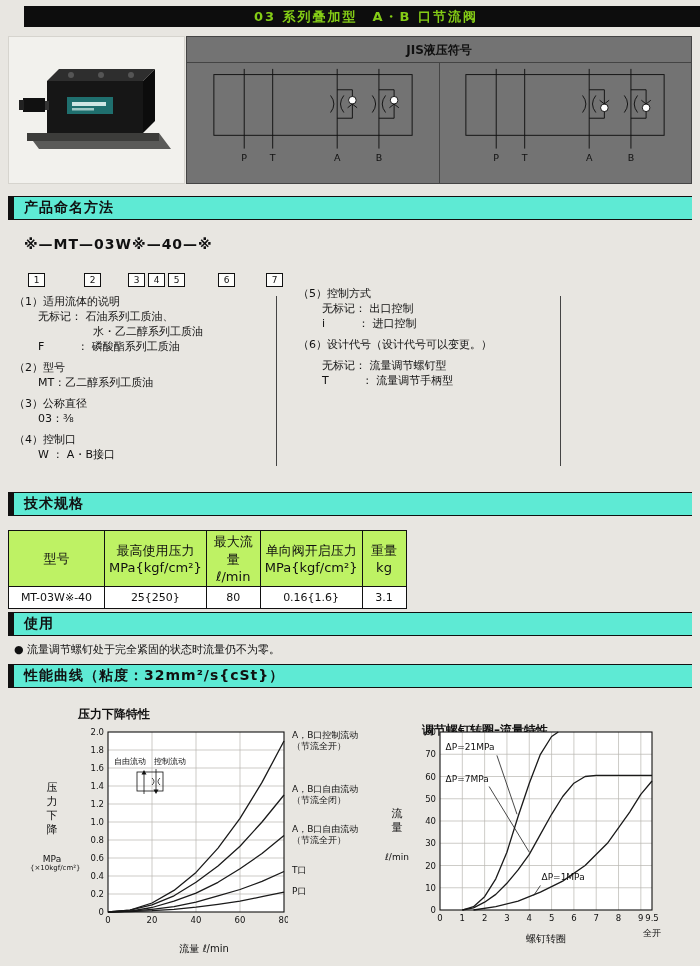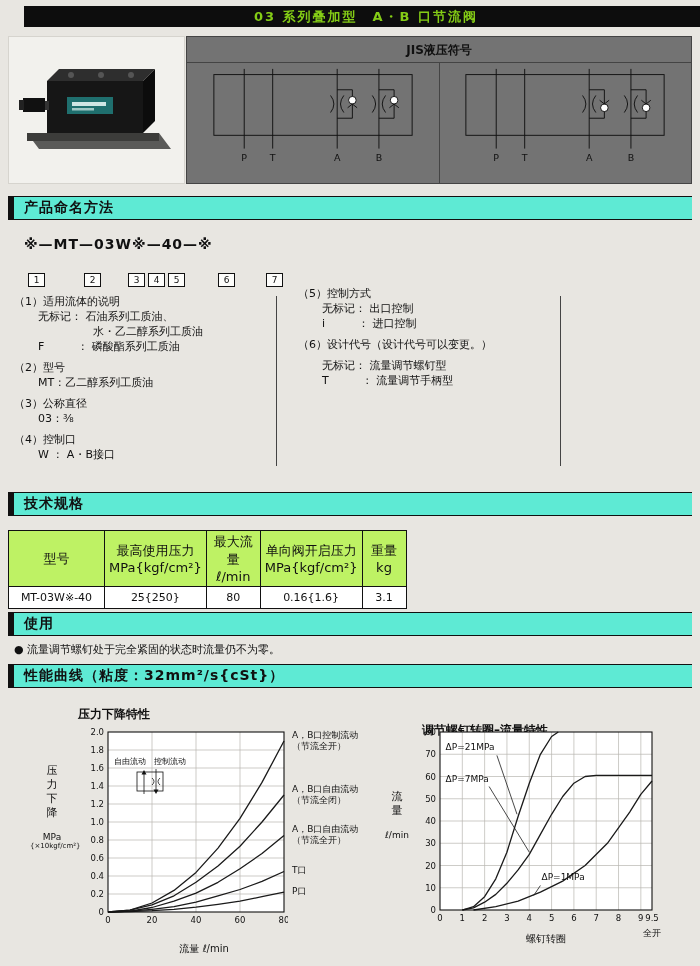--- a/index.html
+++ b/index.html
@@ -24,21 +24,21 @@
   .naming-col .b{white-space:pre-line;padding-left:24px}
   .naming-col .b:empty{display:none}
   .vline{width:1px;background:#444}
   .spec-table{left:8px;top:530px;border-collapse:collapse;font-size:11px;background:#fff}
   .spec-table th,.spec-table td{border:1px solid #111;text-align:center;white-space:pre-line;padding:2px 4px}
   .spec-table th{background:#bef264;font-weight:normal;height:42px;font-size:13px}
   .spec-table td{height:22px}
   .usage-note{left:14px;top:642px;font-size:11px}
   .c-title{font-size:12px;font-weight:bold;white-space:nowrap}
   .ylab{text-align:center}
-  .vtext{width:13px;margin:0 auto;word-break:break-all;line-height:14px;font-size:11px}
+  .vtext{width:13px;margin:17px auto;word-break:break-all;line-height:14px;font-size:11px}
   .u1{font-size:9px;margin-top:12px;white-space:nowrap}
   .u2{font-size:7px;white-space:nowrap}
   .rlabel{font-size:9px;line-height:11px;white-space:pre-line;width:78px}
   .xlab{font-size:10px;text-align:center;white-space:nowrap}
   .inset{font-size:8px;white-space:nowrap}
 </style>
 </head>
 <body>
 
 <div class="page">

